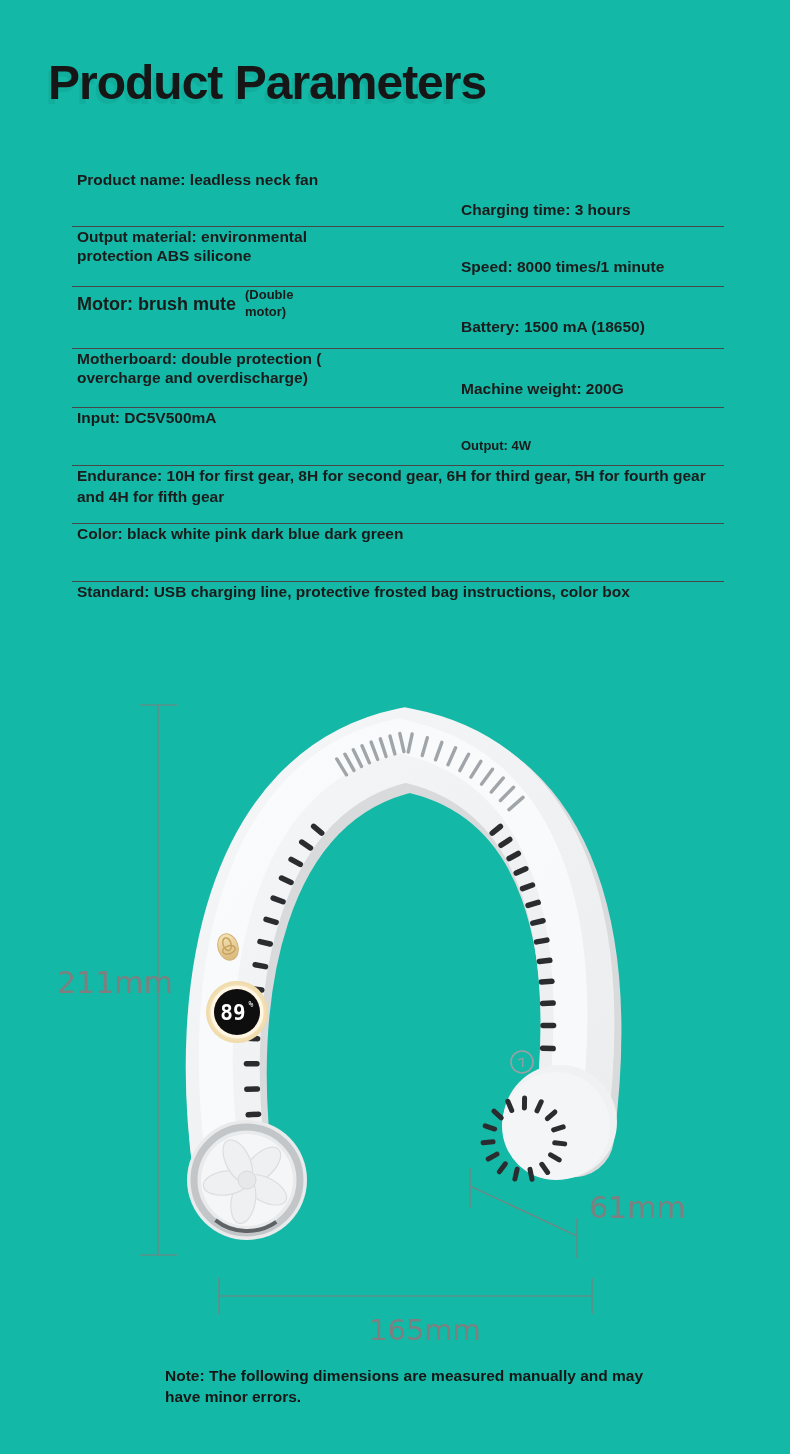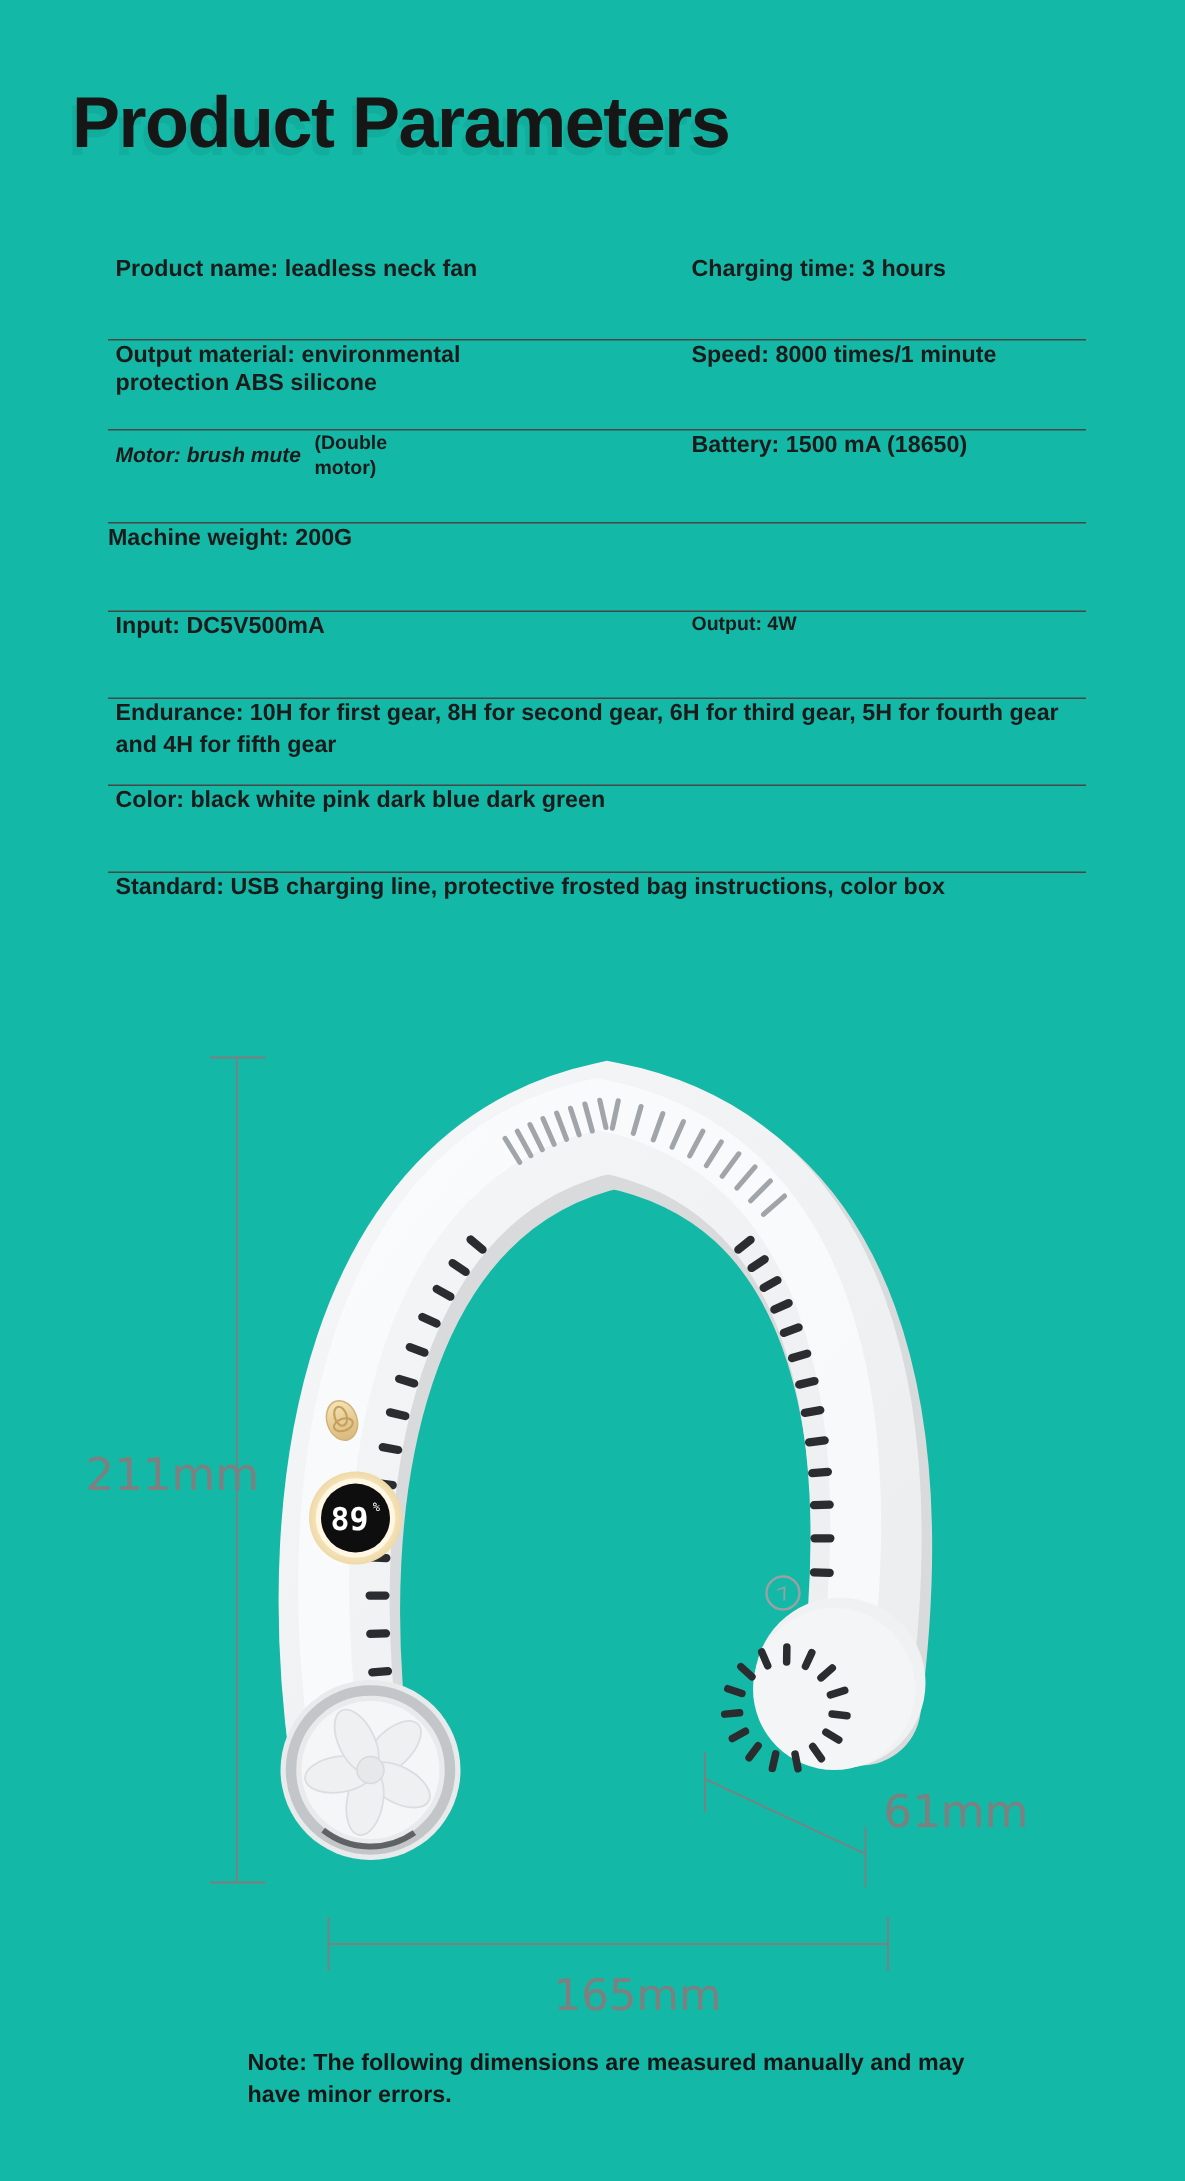--- a/index.html
+++ b/index.html
@@ -16,24 +16,24 @@
     position:absolute;left:48px;top:55px;
     font-size:48px;font-weight:bold;letter-spacing:-1px;color:#161616;
     text-shadow:-3px 5px 0 rgba(0,0,0,0.05);
   }
 
   .spec-table{position:absolute;left:72px;top:170px;width:652px;color:var(--ink);}
   .trow{display:flex;align-items:flex-start;border-bottom:1px solid var(--divider);}
   .trow.last{border-bottom:none;}
   .h57{height:57px}.h60{height:60px}.h62{height:62px}.h59{height:59px}.h58{height:58px}
   .cl{width:389px;padding-left:5px;padding-right:125px;font-size:15.5px;font-weight:bold;line-height:1.25;}
-  .cr{flex:1;font-size:15.5px;font-weight:bold;line-height:1.25;}
+  .cr{flex:1;font-size:15.5px;font-weight:bold;line-height:1.25;margin-top:30px;}
   .cr.big{font-size:13px;}
   .motor-cell{display:flex;align-items:center;gap:9px;padding-right:0;}
-  .motor-main{font-size:14px;font-weight:bold;white-space:nowrap;font-style:italic;}
+  .motor-main{font-size:18px;font-weight:bold;white-space:nowrap;}
   .motor-note{font-size:13px;font-weight:bold;width:66px;line-height:1.3;}
   .full{width:100%;padding:0 6px 0 5px;font-size:15.5px;font-weight:bold;line-height:1.35;}
 
   .product-svg{position:absolute;left:0;top:690px;}
   .dim-line{stroke:var(--dim-gray);stroke-width:1.2;fill:none;}
   .dim-text{fill:var(--dim-gray);font-family:"DejaVu Sans",sans-serif;font-weight:normal;}
 
   .note-block{
     position:absolute;left:165px;top:1366px;width:512px;
     font-size:15.5px;font-weight:bold;color:#161616;line-height:1.35;
@@ -56,20 +56,21 @@
       <div class="cr">Speed: 8000 times/1 minute</div>
     </div>
     <div class="trow h62">
       <div class="cl motor-cell">
         <span class="motor-main">Motor: brush mute</span>
         <span class="motor-note">(Double motor)</span>
       </div>
       <div class="cr">Battery: 1500 mA (18650)</div>
     </div>
     <div class="trow h59">
+      <div class="cl">Motherboard: double protection ( overcharge and overdischarge)</div>
       <div class="cr">Machine weight: 200G</div>
     </div>
     <div class="trow h58">
       <div class="cl">Input: DC5V500mA</div>
       <div class="cr big">Output: 4W</div>
     </div>
     <div class="trow h58">
       <div class="full">Endurance: 10H for first gear, 8H for second gear, 6H for third gear, 5H for fourth gear and 4H for fifth gear</div>
     </div>
     <div class="trow h58">

